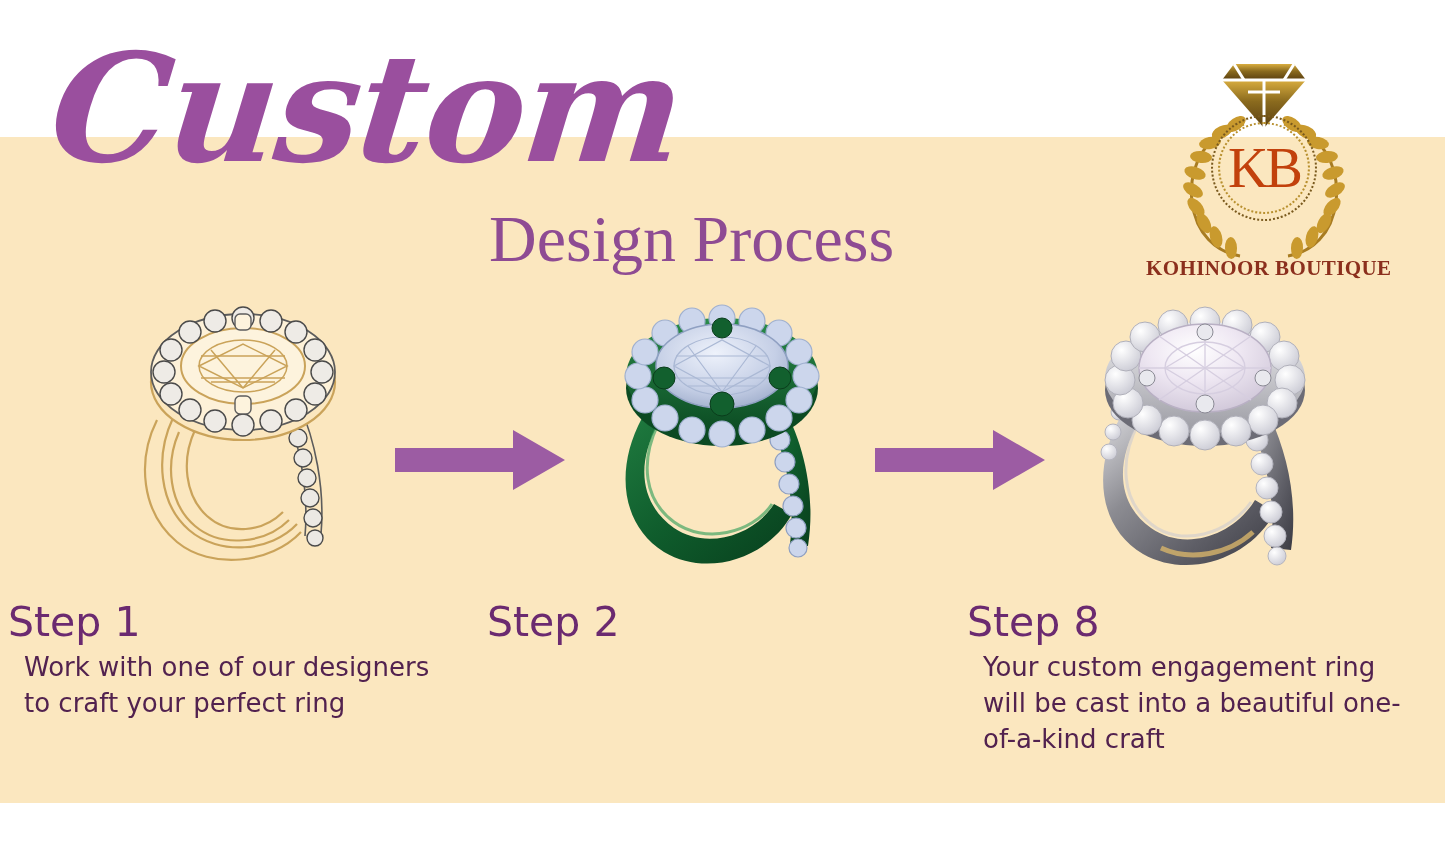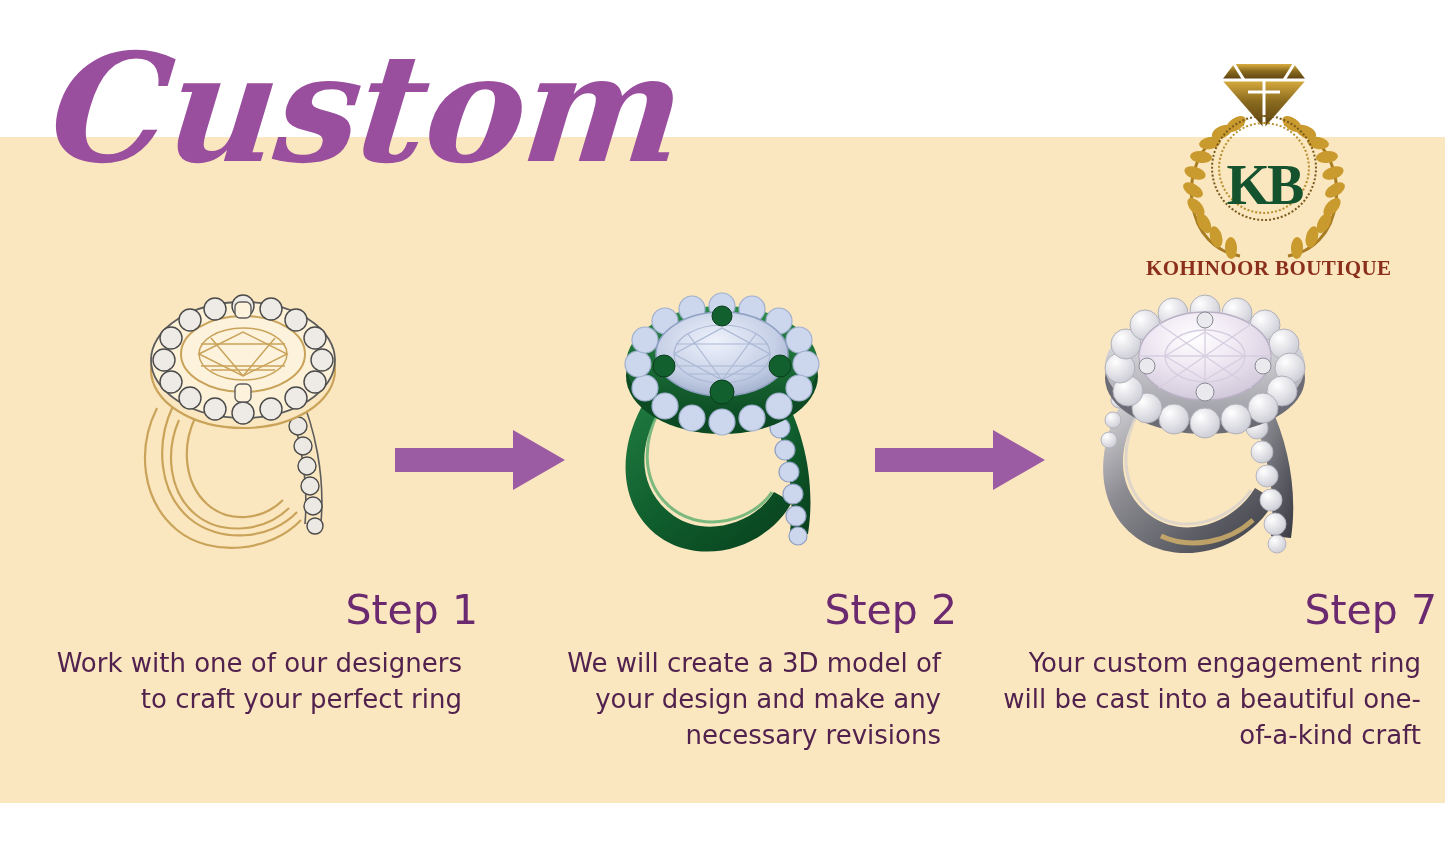--- a/index.html
+++ b/index.html
@@ -112,49 +112,48 @@
     height: 92px;
     border: 2px dotted #b8902f;
     border-radius: 50%;
     box-sizing: border-box;
   }
   .logo-monogram {
     position: absolute;
     left: 50%;
     top: 50%;
     transform: translate(-50%, -50%);
-    color: #14532d;
+    color: #c2410c;
     font-family: "Liberation Serif", serif;
-    font-weight: 700;
+    font-weight: 400;
     font-size: 56px;
     line-height: 56px;
     letter-spacing: -3px;
     white-space: nowrap;
-    margin-top: 17px;
   }
   .logo-name {
     position: absolute;
     left: 0;
     top: 204px;
     width: 236px;
     text-align: left;
     color: #8b2f1d;
     font-family: "Liberation Serif", serif;
     font-weight: 700;
     font-size: 21px;
     letter-spacing: 0.4px;
     white-space: nowrap;
   }
 
   
   .step {
     position: absolute;
-    top: 288px;
+    top: 300px;
     width: 470px;
-    text-align: right;
+    text-align: left;
   }
   .step-1 { left: 8px; }
   .step-2 { left: 487px; }
   .step-3 { left: 967px; }
 
   .ring-art {
     position: relative;
     width: 470px;
     height: 285px;
   }
@@ -165,21 +164,21 @@
     font-size: 41px;
     line-height: 46px;
     margin-top: 14px;
   }
   .step-desc {
     color: #52224f;
     font-family: "DejaVu Sans", sans-serif;
     font-weight: 400;
     font-size: 26px;
     line-height: 36px;
-    margin-top: 12px;
+    margin-top: 4px;
     padding: 0 16px;
   }
 
   
   .arrow {
     position: absolute;
     top: 428px;
     width: 170px;
     height: 64px;
   }
@@ -197,20 +196,21 @@
 </head>
 <body>
 
 <div class="canvas">
 
   <div class="band-white-top"></div>
   <div class="band-cream"></div>
   <div class="band-white-bottom"></div>
 
   <div class="title-custom">Custom</div>
+  <div class="title-sub">Design Process</div>
 
   <div class="logo">
 
     <svg class="logo-gem" viewBox="0 0 92 78">
       <defs>
         <linearGradient id="gemGold" x1="0" y1="0" x2="0" y2="1">
           <stop offset="0%" stop-color="#d9ad3f"></stop>
           <stop offset="45%" stop-color="#8a6a1e"></stop>
           <stop offset="100%" stop-color="#5a3f10"></stop>
         </linearGradient>
@@ -412,21 +412,20 @@
 
         <g fill="#12602e" stroke="#0a3d1c" stroke-width="1">
           <circle cx="110" cy="104" r="12"></circle>
           <circle cx="52" cy="78" r="11"></circle>
           <circle cx="168" cy="78" r="11"></circle>
           <circle cx="110" cy="28" r="10"></circle>
         </g>
       </svg>
     </div>
     <div class="step-title">Step 2</div>
-    <div class="step-desc">We will create a 3D model of your design and make any necessary revisions</div>
   </div>
 
   <svg class="arrow arrow-2" viewBox="0 0 170 64">
     <path d="M0 20 L118 20 L118 2 L170 32 L118 62 L118 44 L0 44 Z" fill="#9c5ca3"></path>
   </svg>
 
   <div class="step step-3">
     <div class="ring-art">
       <svg class="ring-svg" width="230" height="275" viewBox="0 0 230 275">
         <defs>
@@ -505,17 +504,17 @@
         </g>
 
         <g fill="#e9e9ee" stroke="#8a8a94" stroke-width="1">
           <circle cx="118" cy="104" r="9"></circle>
           <circle cx="60" cy="78" r="8"></circle>
           <circle cx="176" cy="78" r="8"></circle>
           <circle cx="118" cy="32" r="8"></circle>
         </g>
       </svg>
     </div>
-    <div class="step-title">Step 7</div>
+    <div class="step-title">Step 8</div>
     <div class="step-desc">Your custom engagement ring will be cast into a beautiful one-of-a-kind craft</div>
   </div>
 
 </div>
 
 </body></html>

